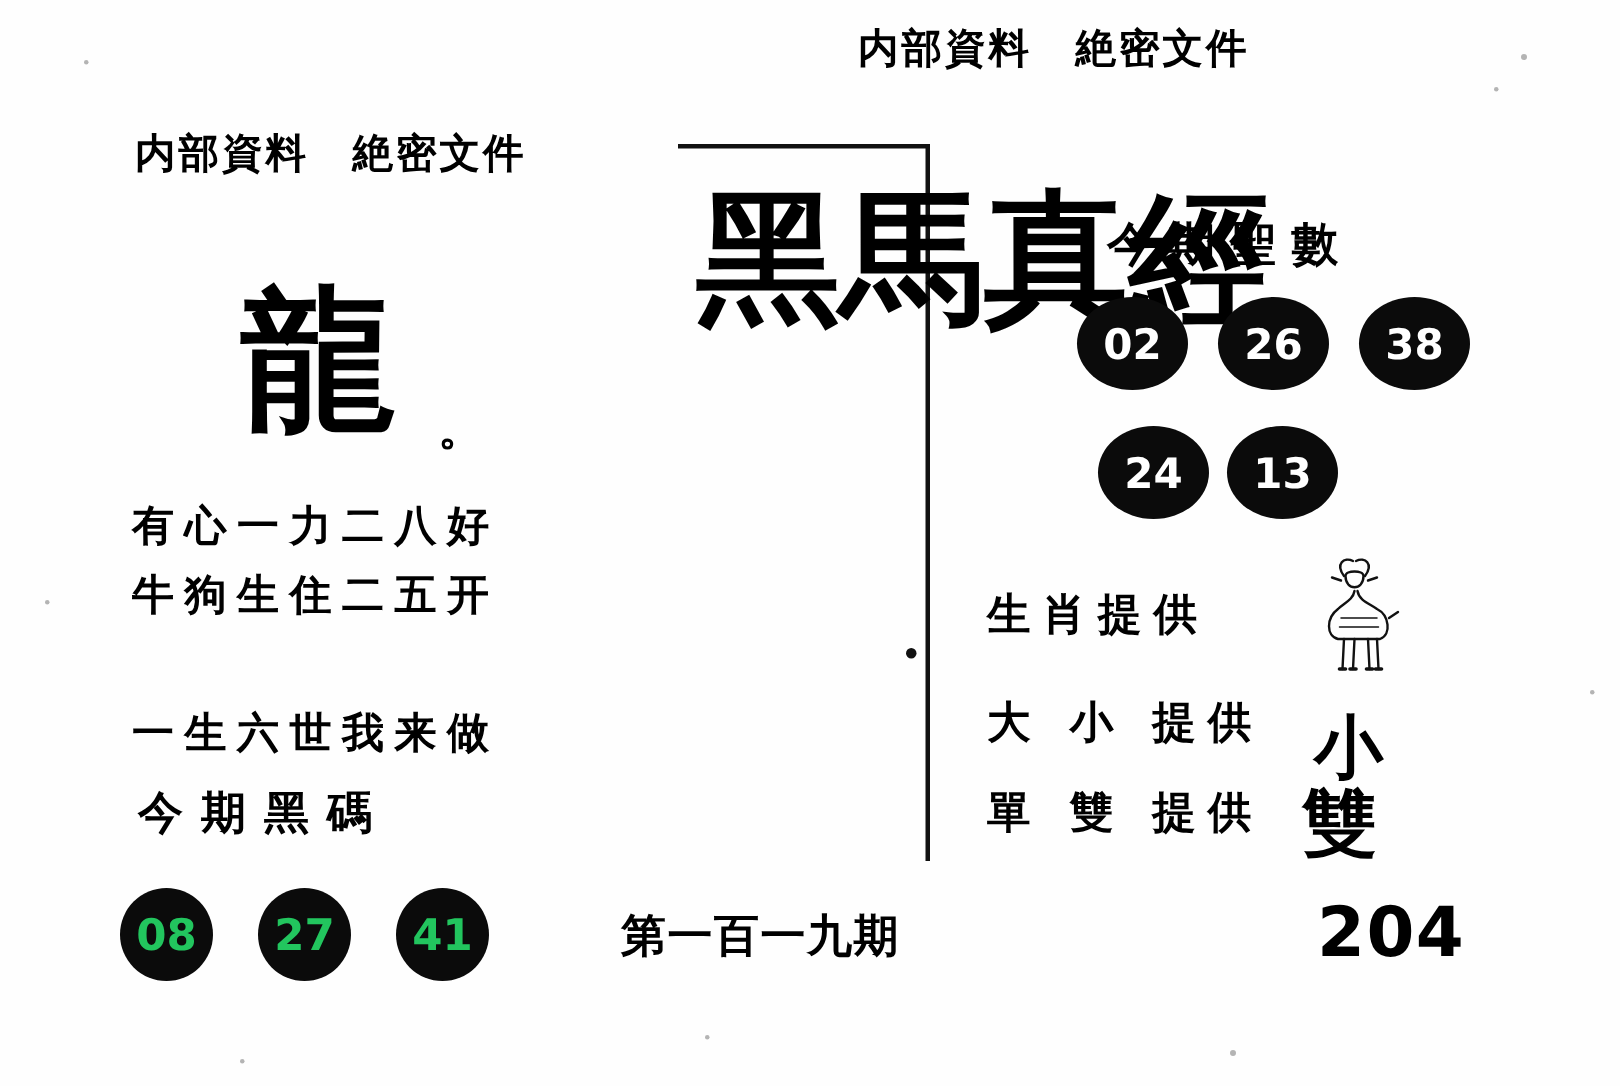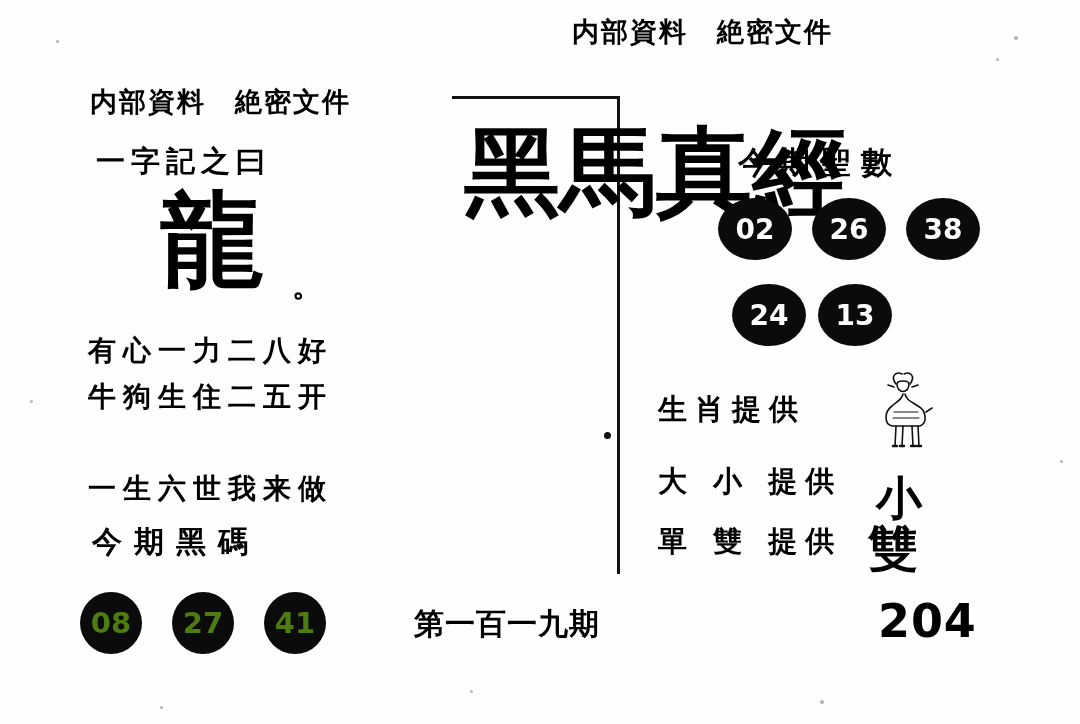--- a/index.html
+++ b/index.html
@@ -91,21 +91,21 @@
     top: 452px;
     font-size: 30px;
     font-weight: bold;
     letter-spacing: 12px;
   }
 
   
   .ball {
     border-radius: 50%;
     background: #0b0b0b;
-    color: #4d7c0f;
+    color: #22c55e;
     display: flex;
     align-items: center;
     justify-content: center;
     font-family: "DejaVu Sans", sans-serif;
     font-weight: bold;
   }
   #left-balls {
     position: absolute;
     left: 80px;
     top: 592px;
@@ -276,21 +276,20 @@
 </style>
 </head>
 <body>
 
 <div id="sheet">
 
   <div id="left-col">
 
     <div class="cn header-secret" id="left-header">内部資料　絶密文件</div>
 
-    <div class="cn" id="one-word-line">一字記之曰</div>
 
     <div class="cn" id="big-char">龍</div>
 
     <div class="cn" id="big-char-dot">。</div>
 
     <div class="cn verse" id="verse0">有心一力二八好</div>
     <div class="cn verse" id="verse1">牛狗生住二五开</div>
     <div class="cn verse" id="verse3">一生六世我来做</div>
 
     <div class="cn" id="black-code-title">今期黑碼</div>

